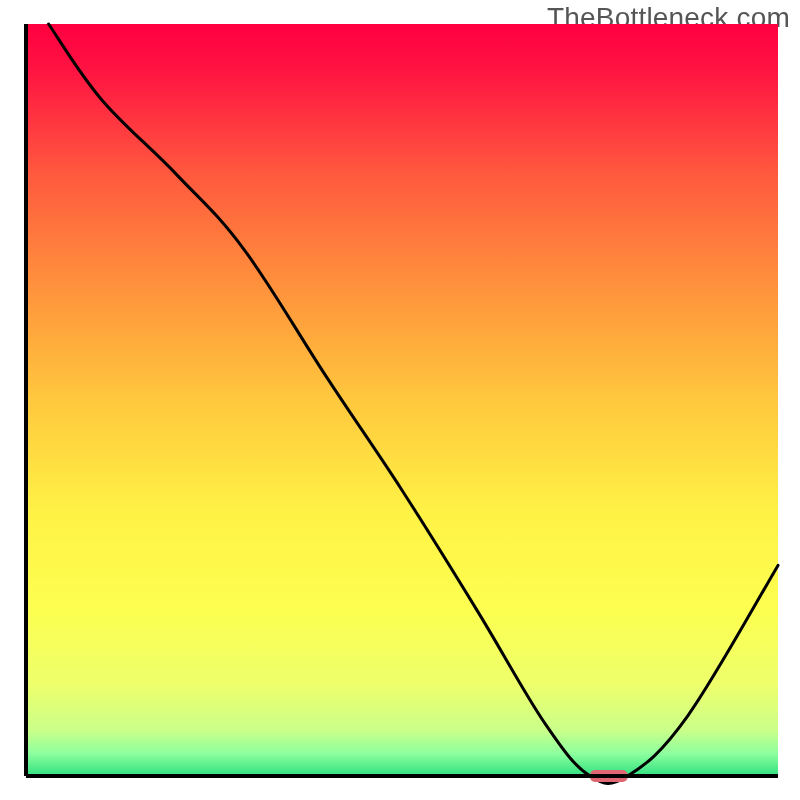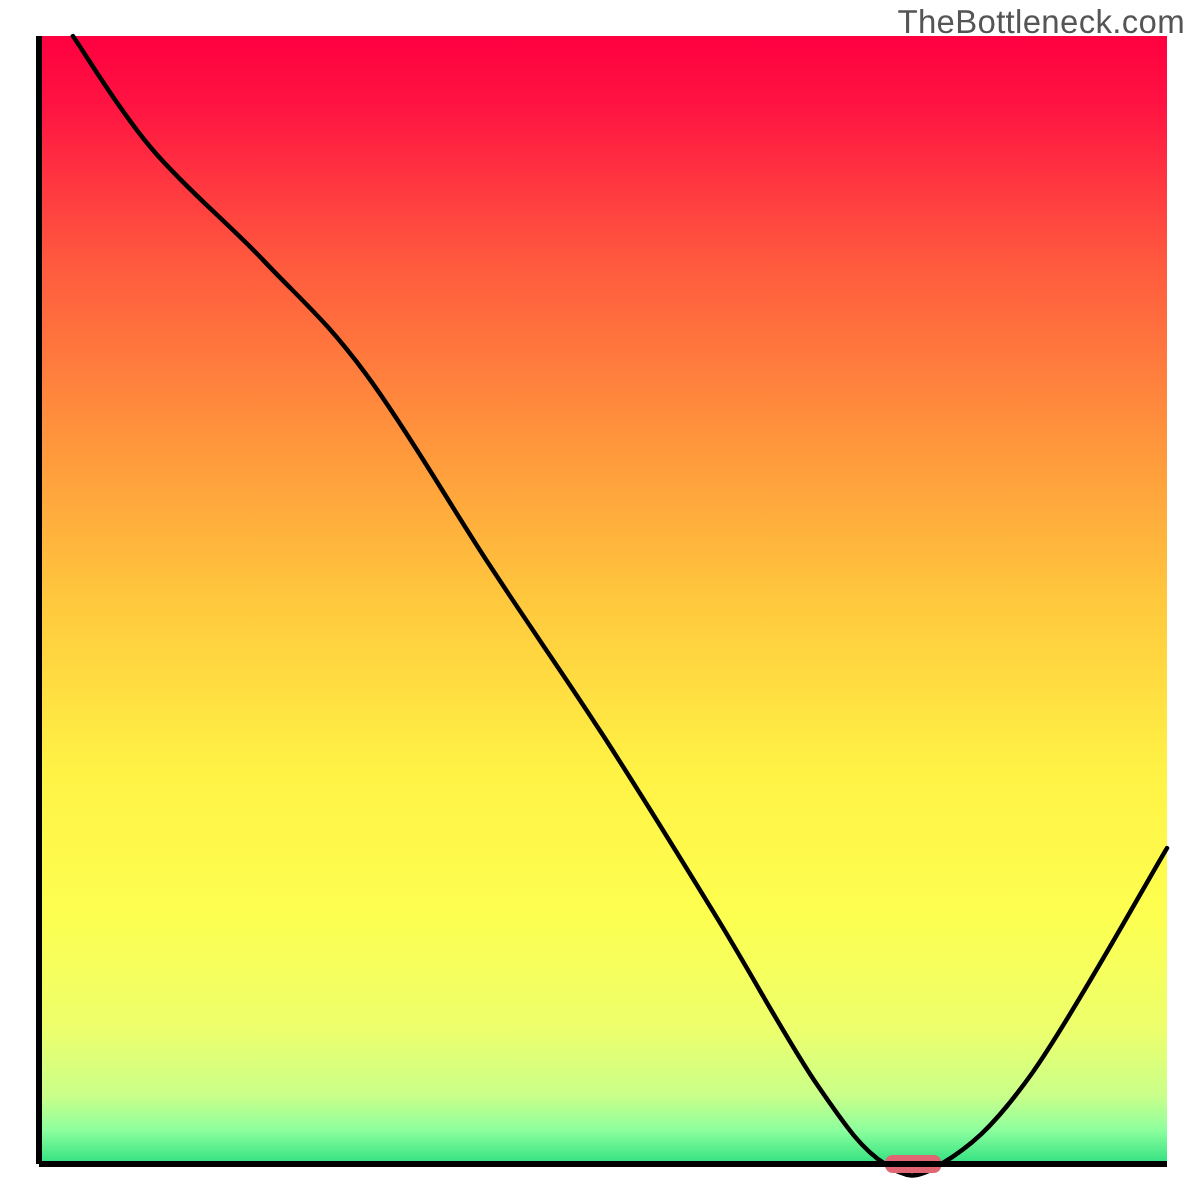--- a/index.html
+++ b/index.html
@@ -12,21 +12,21 @@
   }
   .chart-container {
     position: relative;
     width: 800px;
     height: 800px;
   }
   .watermark {
     position: absolute;
     top: 2px;
     right: 10px;
-    font-size: 22px;
+    font-size: 28px;
     font-weight: 500;
     color: #555555;
     letter-spacing: 0.2px;
   }
   svg.plot {
     position: absolute;
     top: 0;
     left: 0;
   }
 </style>

